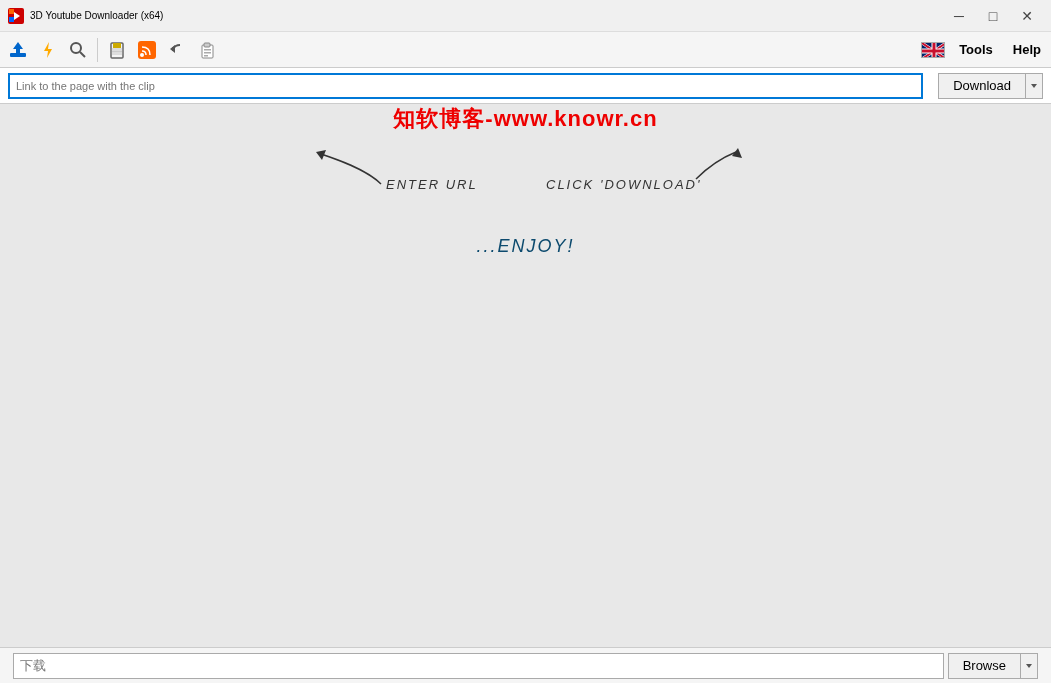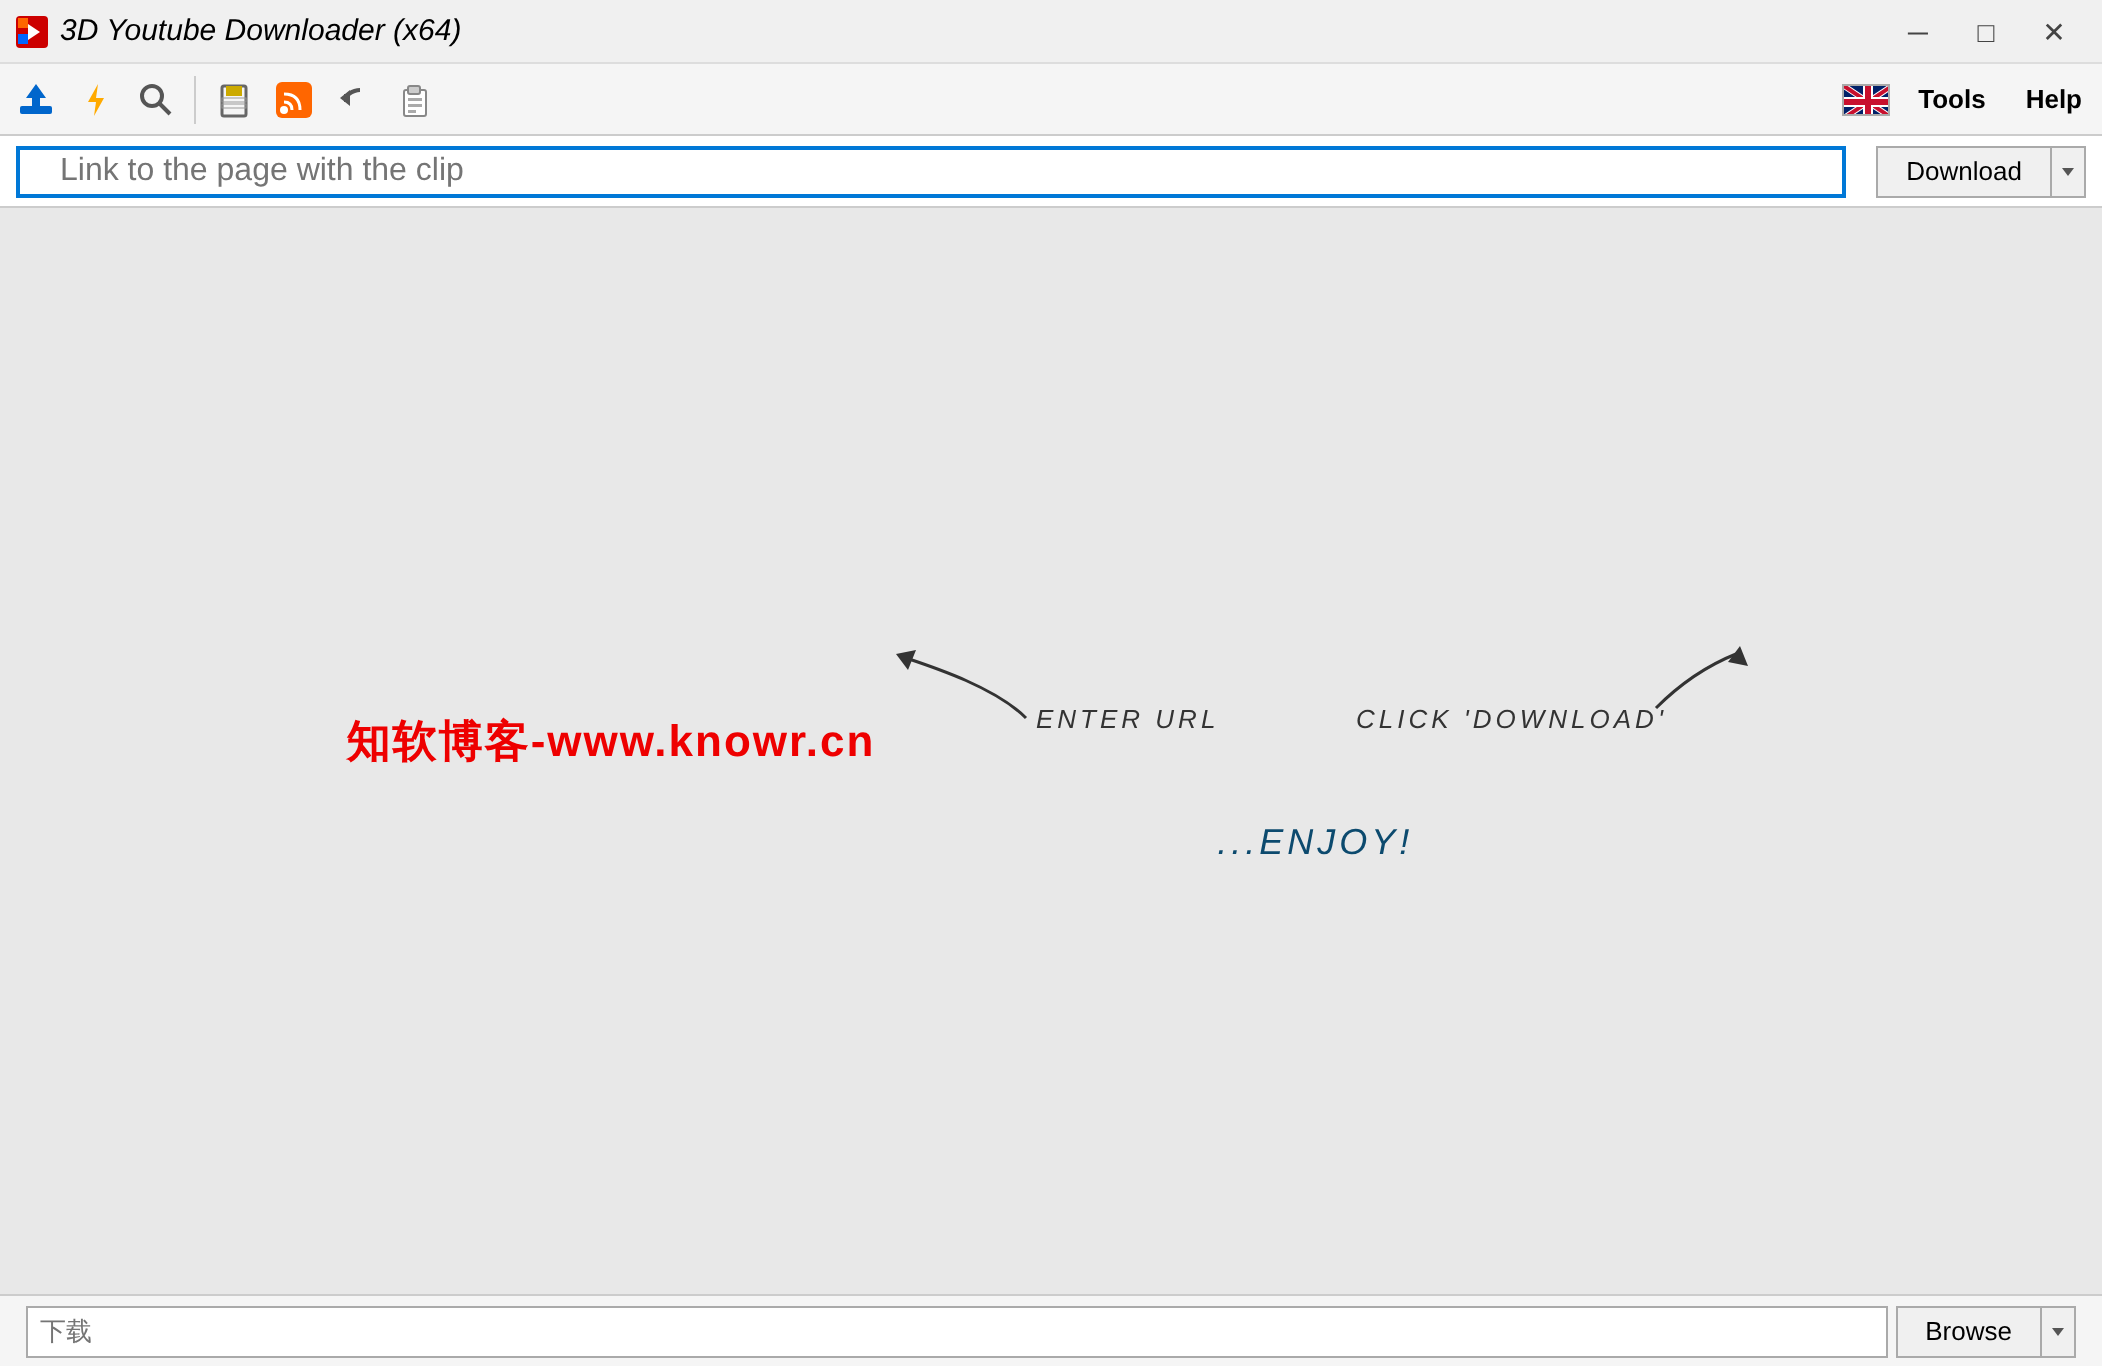--- a/index.html
+++ b/index.html
@@ -25,24 +25,23 @@
     }
     .title-bar-icon {
       width: 16px;
       height: 16px;
       margin-right: 6px;
       display: flex;
       align-items: center;
       justify-content: center;
     }
     .title-bar-text {
-      font-size: 15px;
+      font-size: 10px;
       color: #000;
       flex: 1;
-      font-style: italic;
     }
     .title-bar-controls {
       display: flex;
       gap: 2px;
     }
     .title-btn {
       width: 32px;
       height: 20px;
       border: none;
       background: transparent;
@@ -104,22 +103,22 @@
       display: flex;
       align-items: center;
       padding: 4px 8px;
       border-bottom: 1px solid #ccc;
       gap: 4px;
     }
     .url-input {
       flex: 1;
       height: 26px;
       border: 2px solid #0078d7;
-      padding: 0 20px;
-      font-size: 16px;
+      padding: 0 6px;
+      font-size: 11px;
       color: #999;
       outline: none;
       border-radius: 0;
     }
     .download-btn-group {
       display: flex;
       height: 26px;
       padding-left: 11px;
     }
     .download-btn {
@@ -140,23 +139,22 @@
       align-items: center;
       justify-content: center;
       font-size: 10px;
     }
 
     
     .main-content {
       flex: 1;
       background: #e8e8e8;
       display: flex;
-      flex-direction: row;
-      align-items: center;
-      justify-content: center;
+      flex-direction: column;
+      align-items: center;
       position: relative;
     }
 
     .watermark {
       color: #e00;
       font-size: 22px;
       font-weight: bold;
       font-family: Arial, sans-serif;
       margin-bottom: 10px;
       letter-spacing: 1px;

